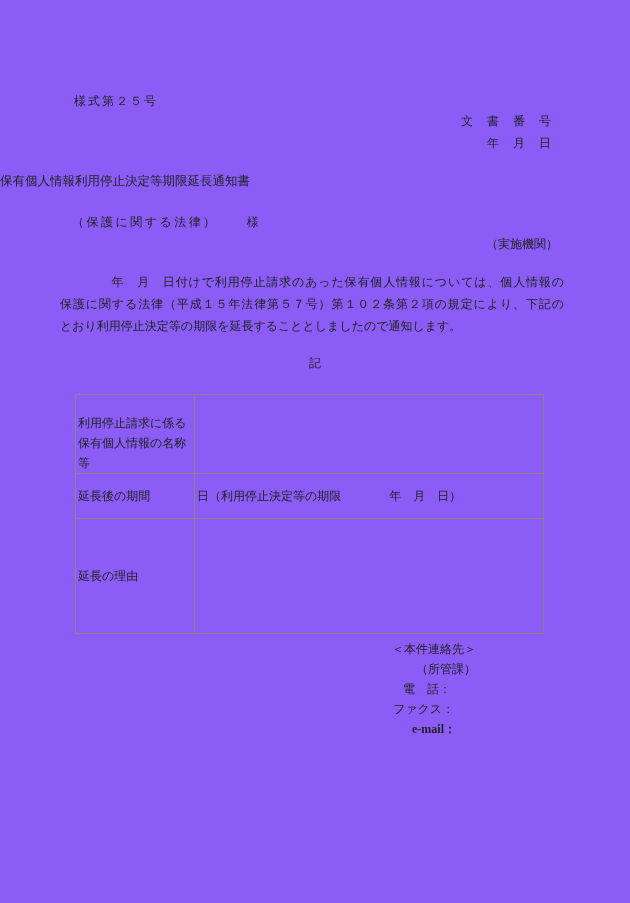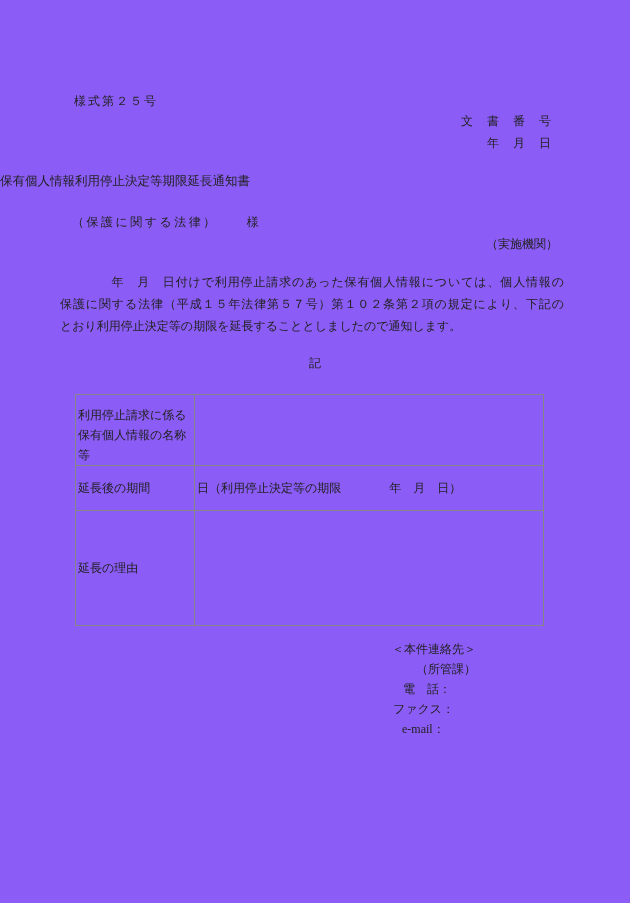--- a/index.html
+++ b/index.html
@@ -88,33 +88,33 @@
     border: 1px solid #868686;
     padding: 0 2px;
     line-height: 20px;
     vertical-align: middle;
     overflow: hidden;
     word-break: break-all;
   }
   tr.row-1 { height: 61px; }
   tr.row-2 { height: 45px; }
   tr.row-3 { height: 115px; }
-  tr.row-1 td { vertical-align: top; padding-top: 10px; }
+  tr.row-1 td { vertical-align: top; padding-top: 18px; }
   td.cell-label { }
   td.cell-value { padding-left: 8px; }
   .contact {
     position: absolute;
     left: 392px;
     top: 639px;
     line-height: 20px;
   }
   .contact .c-dept  { margin-left: 24px; text-align: right; }
   .contact .c-phone { margin-left: 11px; }
   .contact .c-fax   { margin-left: 1px; }
-  .contact .c-mail  { margin-left: 10px; }
+  .contact .c-mail  { margin-left: 20px; font-weight: bold; }
 </style>
 </head>
 <body>
 
 <div class="page">
 
   <div class="form-no">様式第２５号</div>
 
   <div class="doc-meta">
     <div>文　書　番　号</div>

